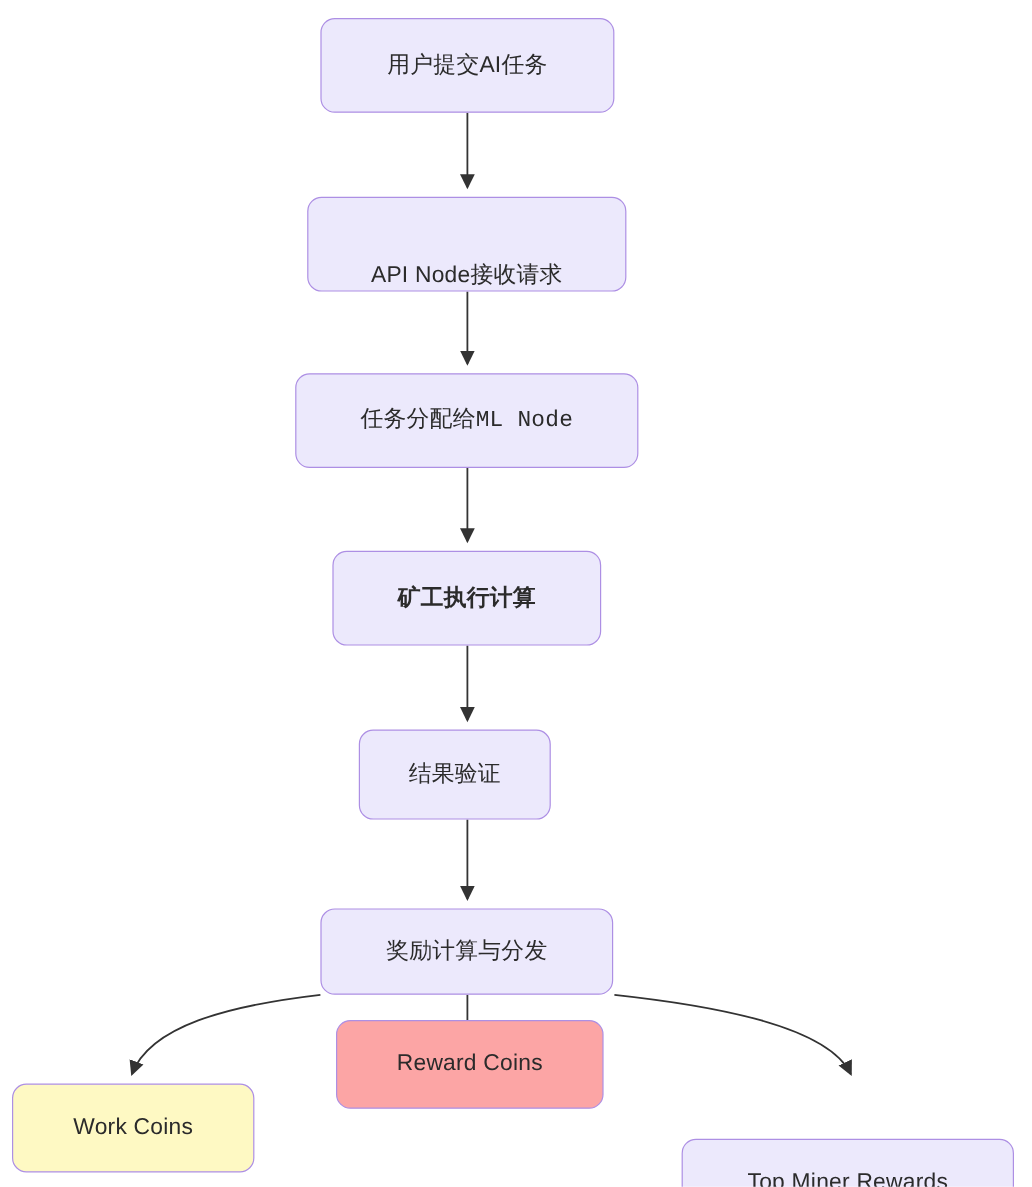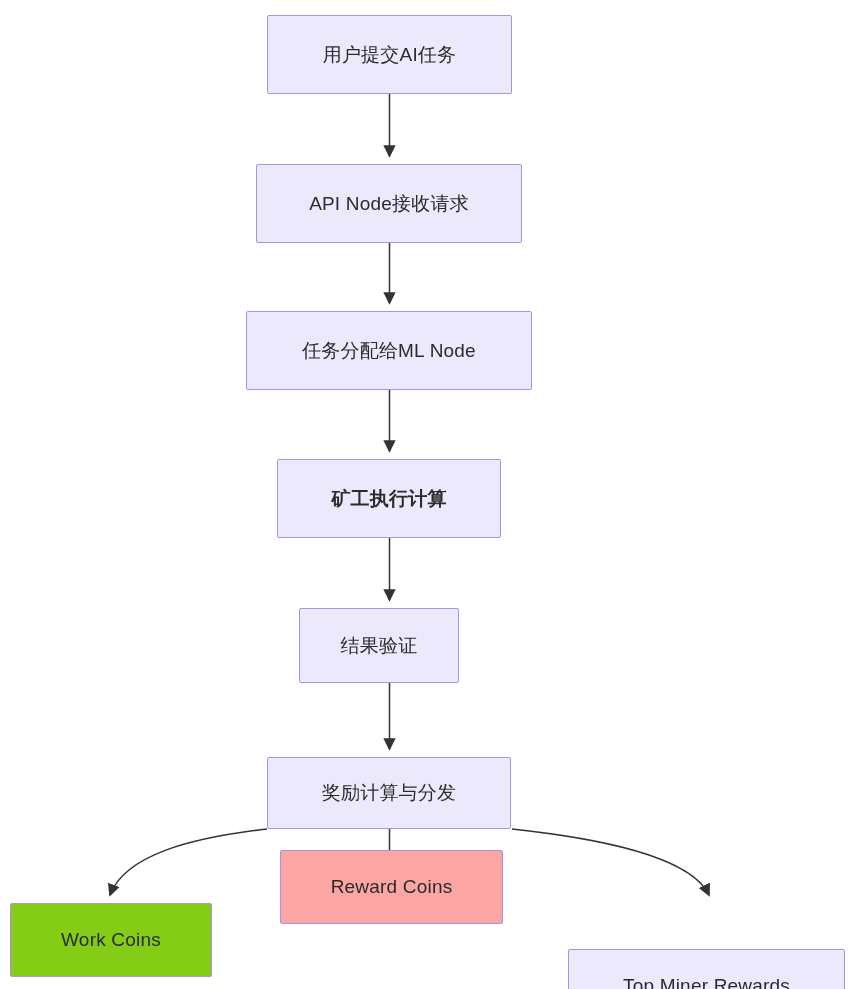--- a/index.html
+++ b/index.html
@@ -27,21 +27,21 @@
     top: 0;
     width: 860px;
     height: 989px;
     pointer-events: none;
   }
   .node {
     position: absolute;
     box-sizing: border-box;
     background: #ECE9FC;
     border: 1.4px solid #AD8FE4;
-    border-radius: 2px;
+    border-radius: 12px;
     display: flex;
     align-items: center;
     justify-content: center;
     text-align: center;
     color: #2b2b2b;
     font-size: 19px;
     line-height: 1.25;
     letter-spacing: 0.2px;
     white-space: nowrap;
   }
@@ -69,36 +69,36 @@
         <path d="M 389.5,683 L 389.5,749" fill="none" stroke="#333333" stroke-width="1.5" marker-end="url(#arrowhead)"></path>
         <path d="M 267,829 C 190,838 125,855 110,895" fill="none" stroke="#333333" stroke-width="1.5" marker-end="url(#arrowhead)"></path>
         <path d="M 389.5,829 L 389.5,895" fill="none" stroke="#333333" stroke-width="1.5" marker-end="url(#arrowhead)"></path>
         <path d="M 512,829 C 595,838 690,855 709,895" fill="none" stroke="#333333" stroke-width="1.5" marker-end="url(#arrowhead)"></path>
       </g>
   </svg>
 
   <div class="node" style="left: 267px; top: 15px; width: 245px; height: 79px; background: rgb(236, 233, 252); border-color: rgb(173, 143, 228); color: rgb(43, 43, 43);">
     <span class="node-label">用户提交AI任务</span>
   </div>
-  <div class="node" style="left: 256px; top: 164px; width: 266px; height: 79px; background: rgb(236, 233, 252); border-color: rgb(173, 143, 228); color: rgb(43, 43, 43);">
+  <div class="node" style="left: 256px; top: 164px; width: 266px; height: 79px; background: rgb(236, 233, 252); border-color: rgb(173, 143, 228); color: rgb(43, 43, 43); align-items: flex-end;">
     <span class="node-label">API Node接收请求</span>
   </div>
-  <div class="node" style="left: 246px; top: 311px; width: 286px; height: 79px; background: rgb(236, 233, 252); border-color: rgb(173, 143, 228); color: rgb(43, 43, 43);">
+  <div class="node" style="left: 246px; top: 311px; width: 286px; height: 79px; background: rgb(236, 233, 252); border-color: rgb(173, 143, 228); color: rgb(43, 43, 43); font-family: Liberation Mono, monospace;">
     <span class="node-label">任务分配给ML Node</span>
   </div>
   <div class="node" style="left: 277px; top: 459px; width: 224px; height: 79px; background: rgb(236, 233, 252); border-color: rgb(173, 143, 228); color: rgb(43, 43, 43); font-weight: bold;">
     <span class="node-label">矿工执行计算</span>
   </div>
   <div class="node" style="left: 299px; top: 608px; width: 160px; height: 75px; background: rgb(236, 233, 252); border-color: rgb(173, 143, 228); color: rgb(43, 43, 43);">
     <span class="node-label">结果验证</span>
   </div>
   <div class="node" style="left: 267px; top: 757px; width: 244px; height: 72px; background: rgb(236, 233, 252); border-color: rgb(173, 143, 228); color: rgb(43, 43, 43);">
     <span class="node-label">奖励计算与分发</span>
   </div>
-  <div class="node" style="left: 10px; top: 903px; width: 202px; height: 74px; background: #84cc16; border-color: rgb(173, 143, 228); color: rgb(43, 43, 43); align-items: center;">
+  <div class="node" style="left: 10px; top: 903px; width: 202px; height: 74px; background: #fef9c3; border-color: rgb(173, 143, 228); color: rgb(43, 43, 43); align-items: center;">
     <span class="node-label">Work Coins</span>
   </div>
   <div class="node" style="left: 280px; top: 850px; width: 223px; height: 74px; background: #fca5a5; border-color: rgb(173, 143, 228); color: rgb(43, 43, 43);">
     <span class="node-label">Reward Coins</span>
   </div>
   <div class="node" style="left: 568px; top: 949px; width: 277px; height: 74px; background: rgb(236, 233, 252); border-color: rgb(173, 143, 228); color: rgb(43, 43, 43);">
     <span class="node-label">Top Miner Rewards</span>
   </div>
 
 </div>

